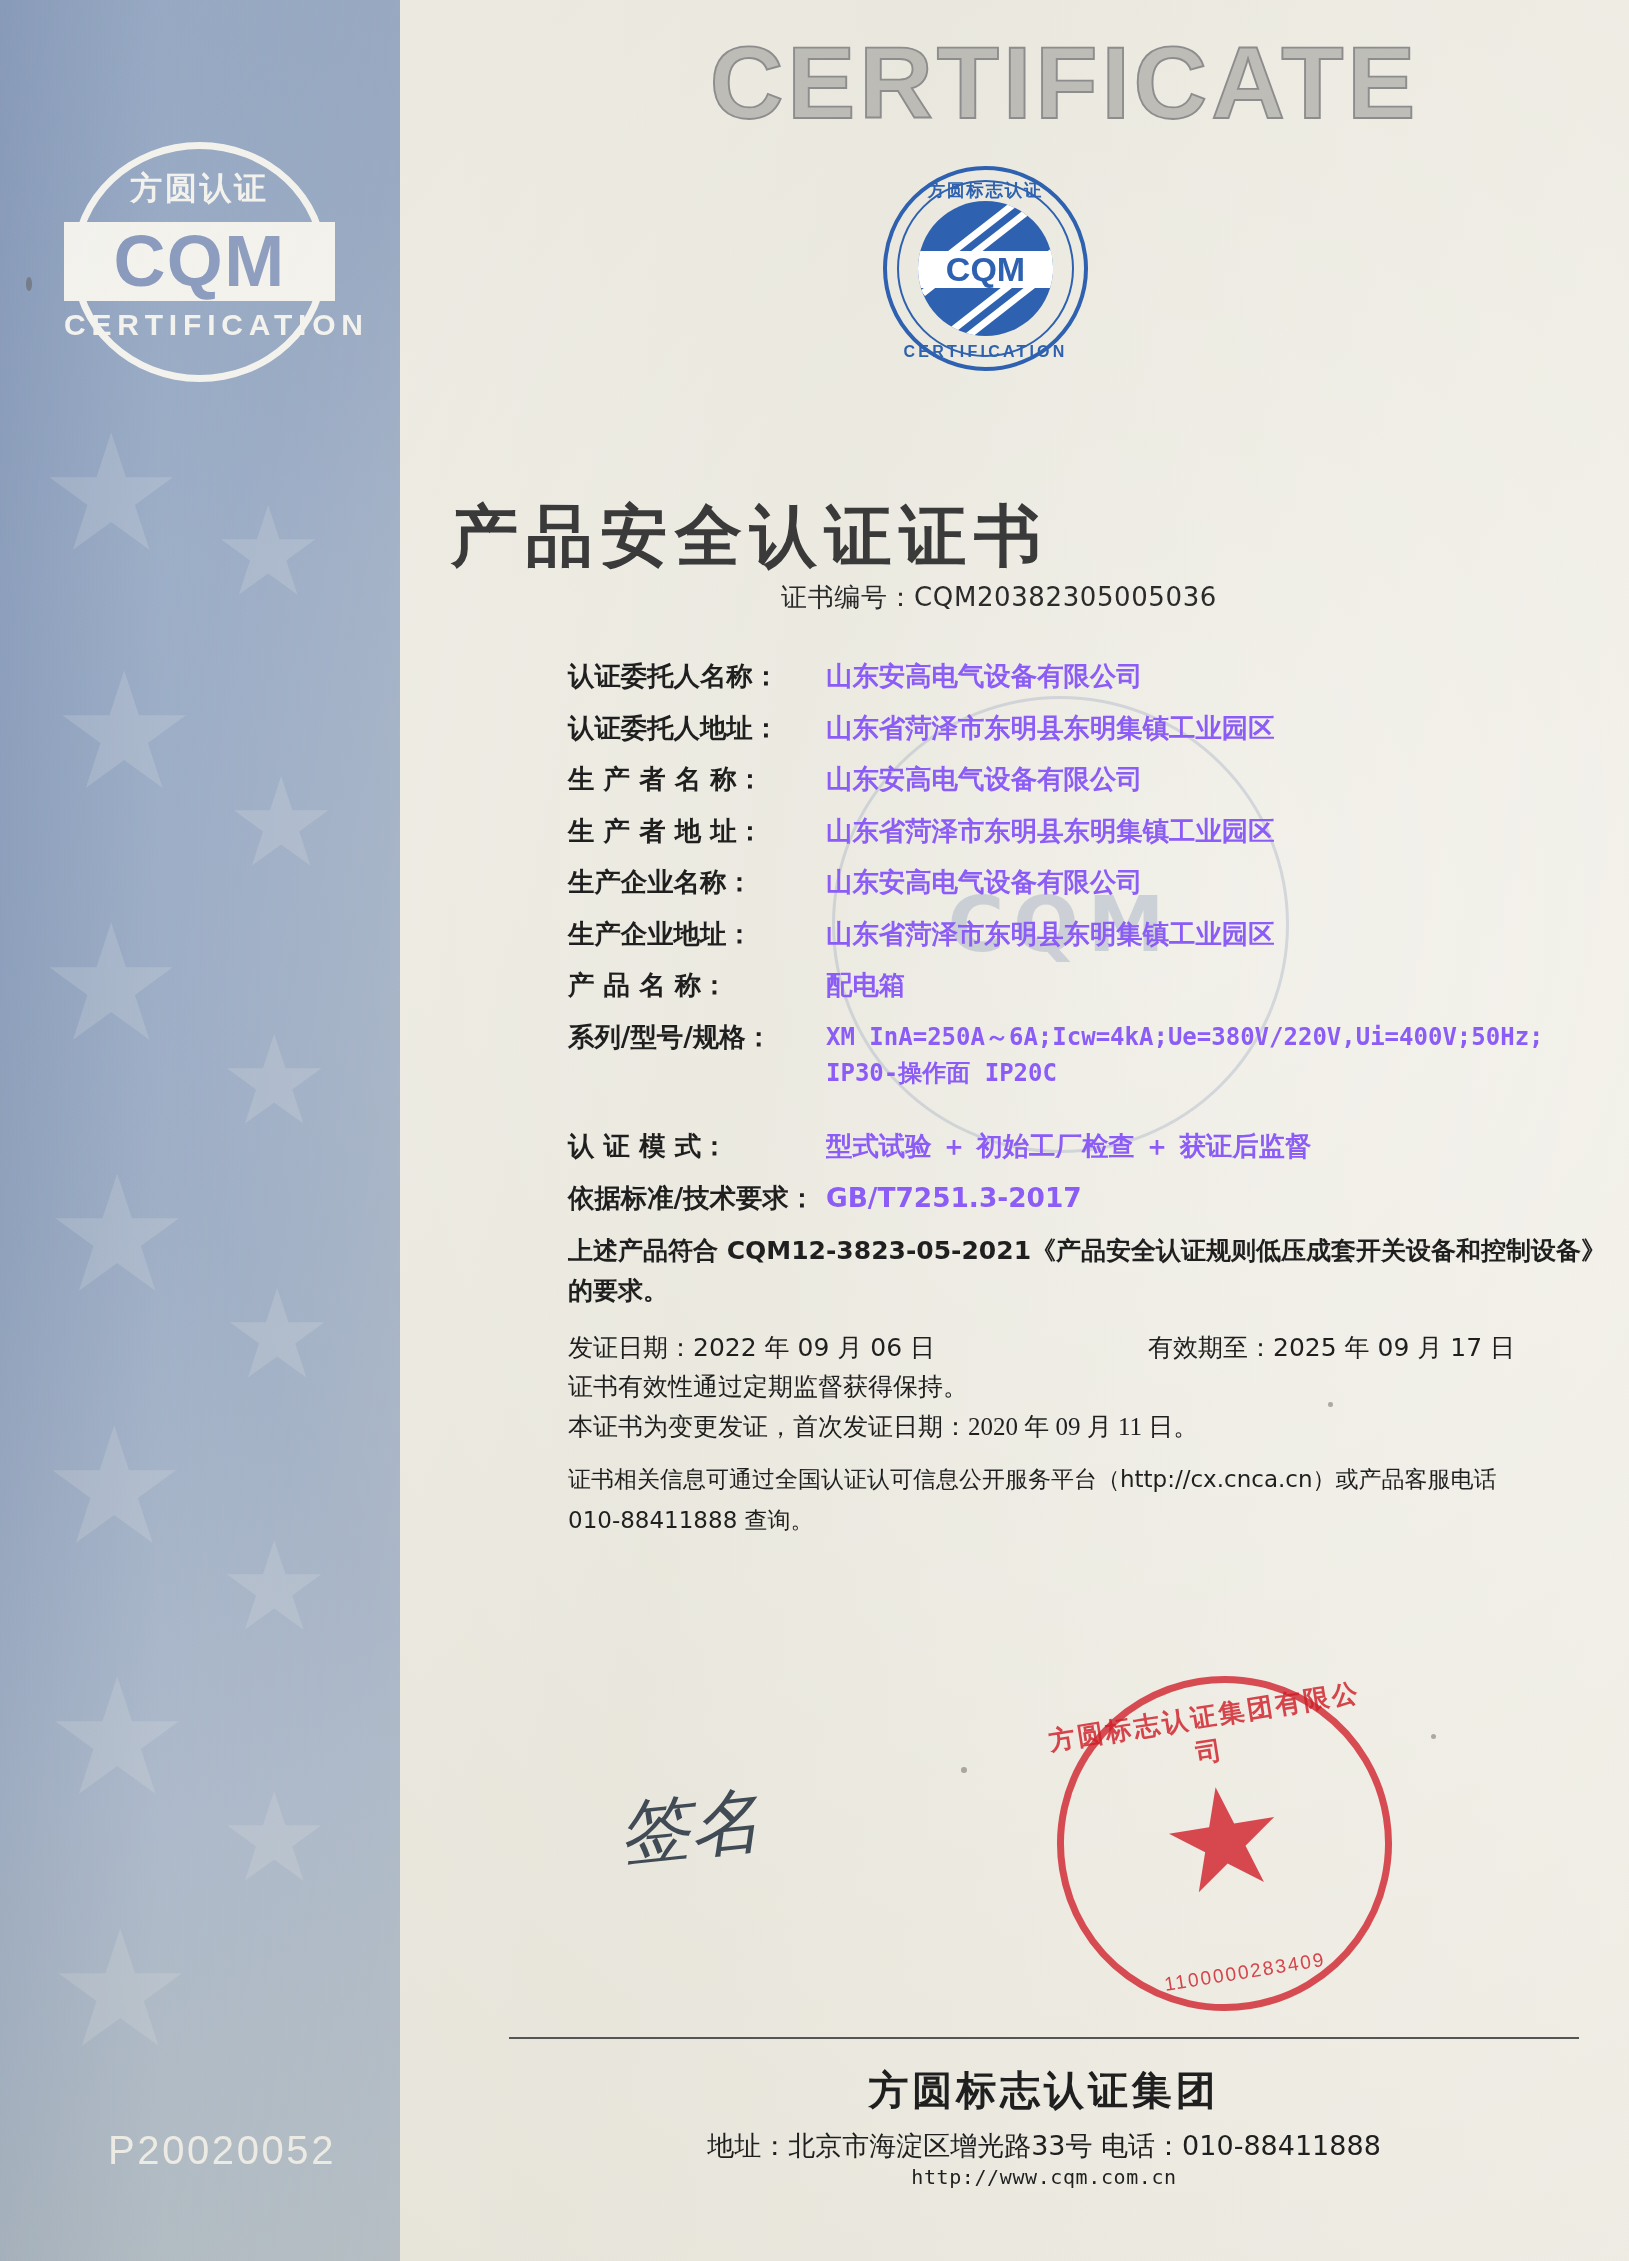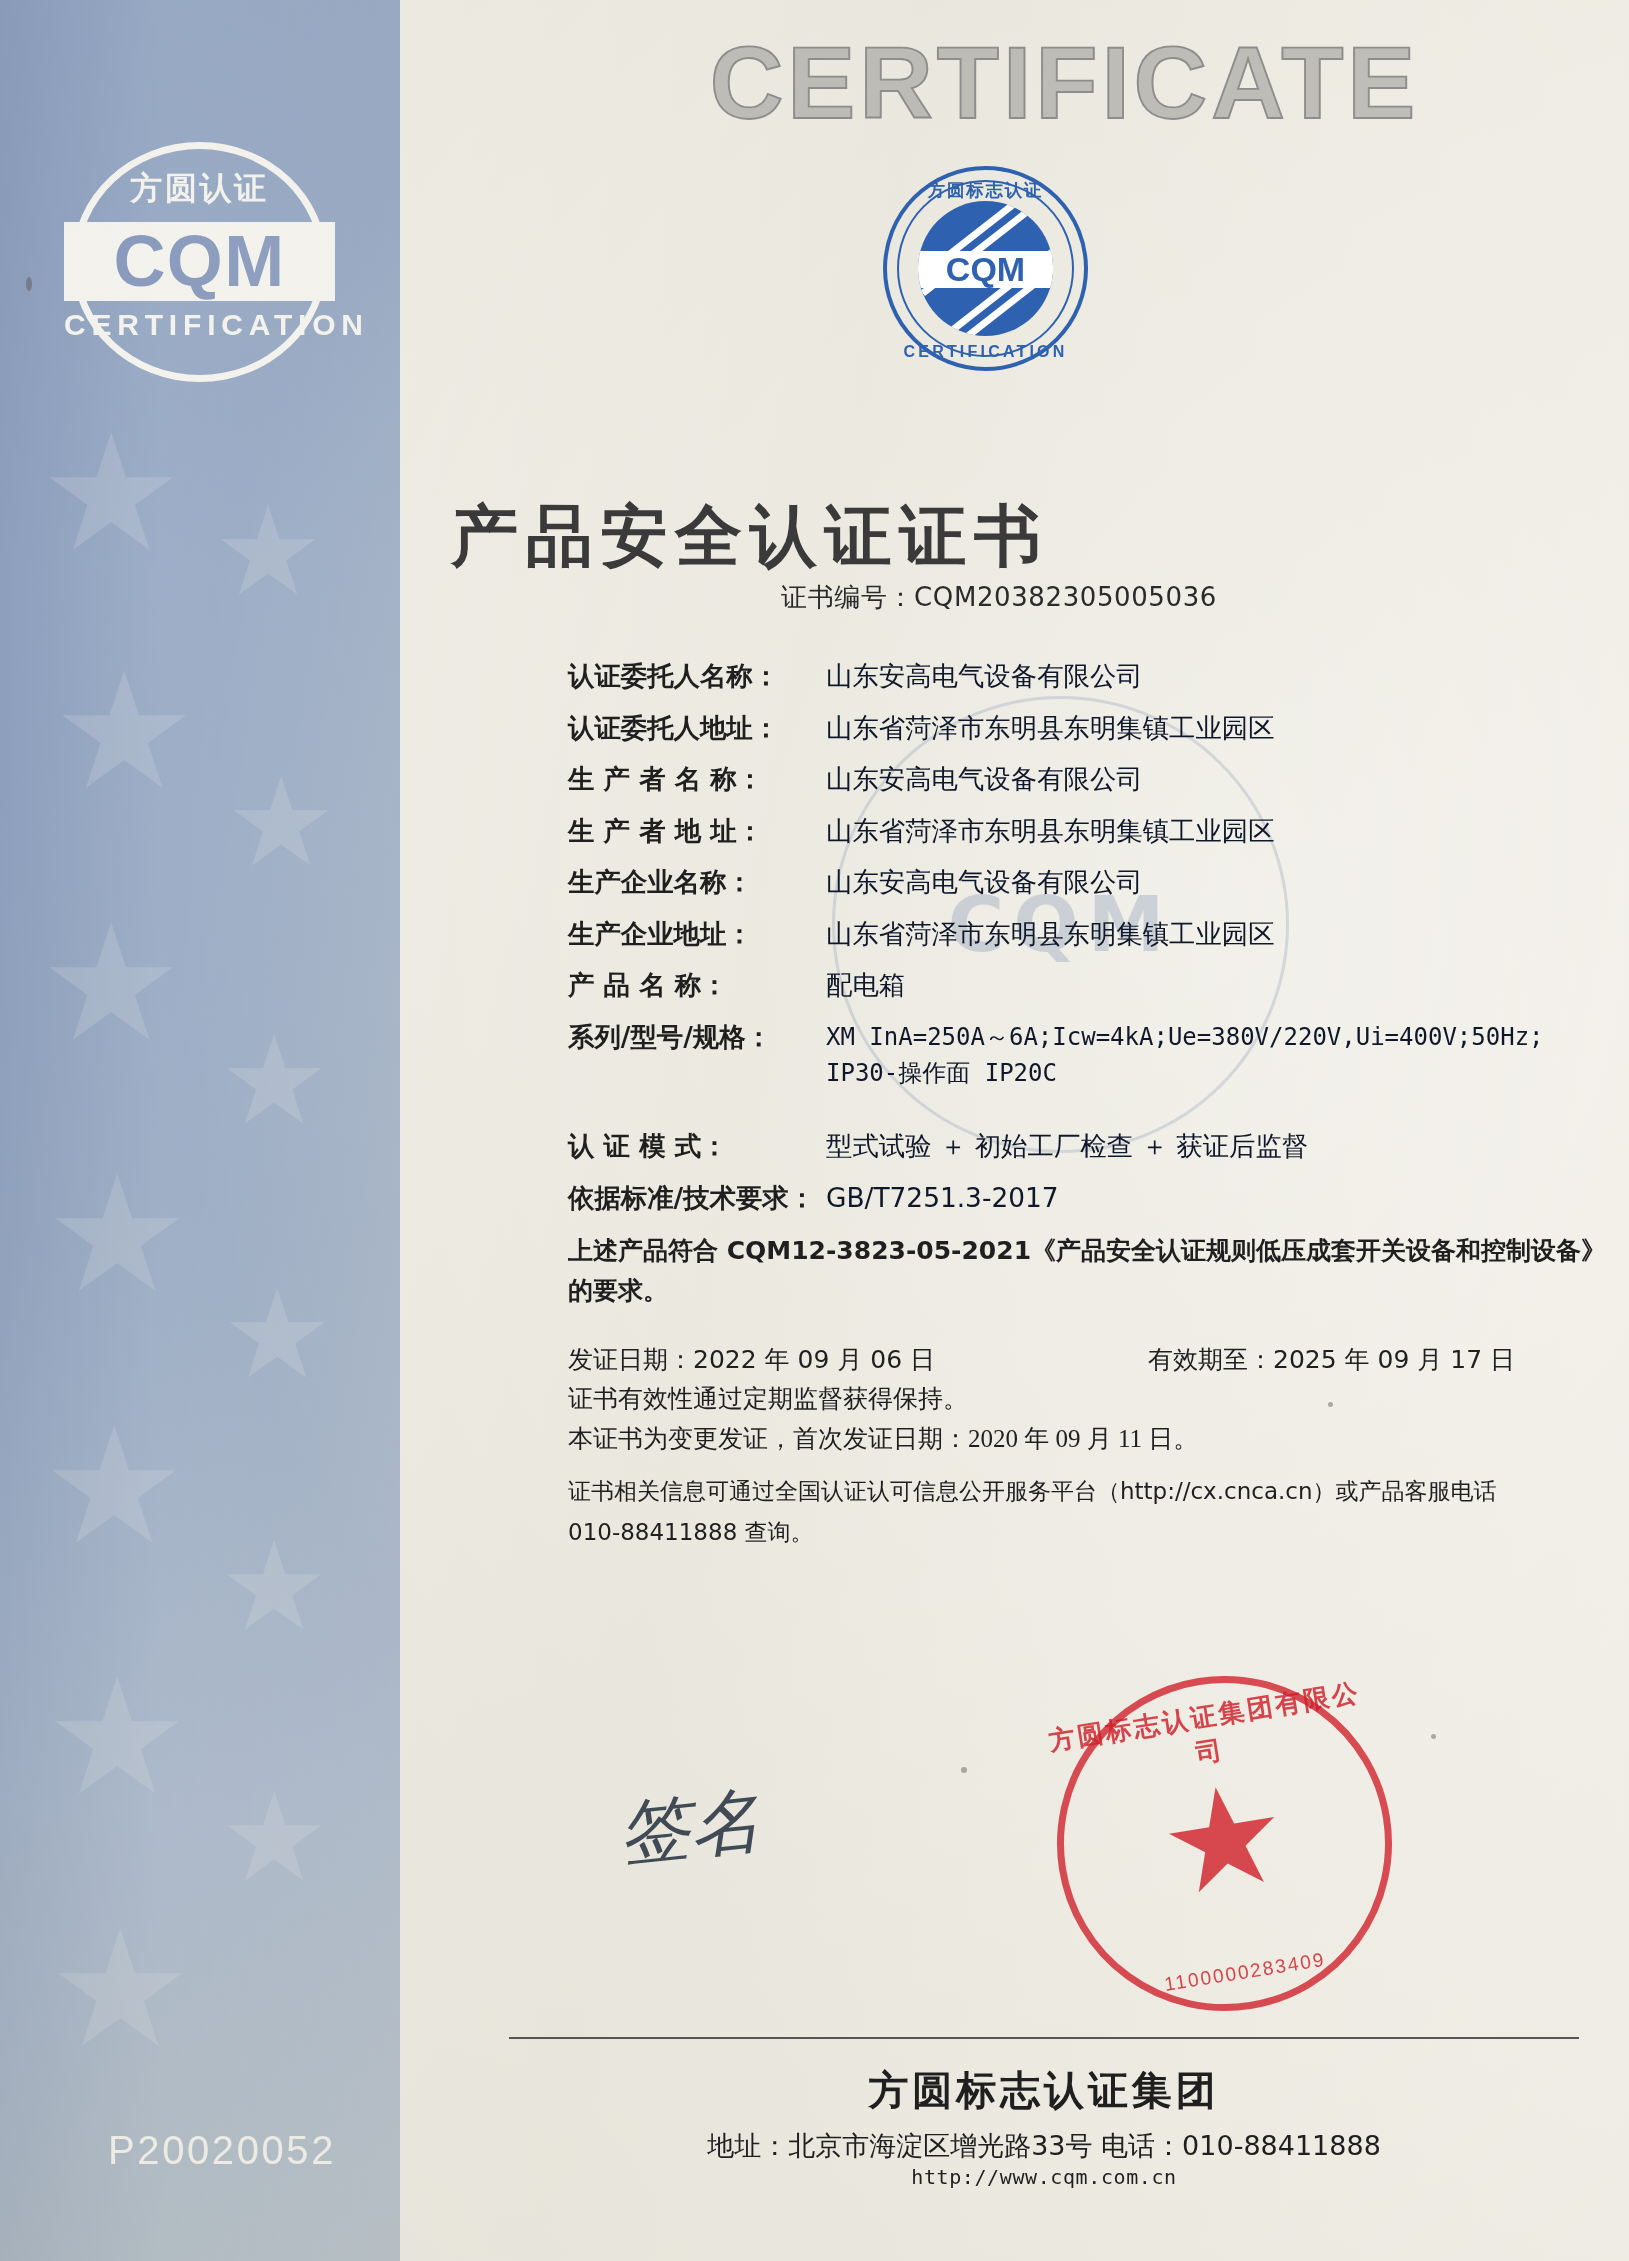--- a/index.html
+++ b/index.html
@@ -241,22 +241,22 @@
   .field-label {
     font-family: "DejaVu Sans", sans-serif;
     font-weight: bold;
     color: #1f1f1f;
     white-space: nowrap;
     width: 258px;
     letter-spacing: 0px;
   }
   .field-value {
     font-family: "DejaVu Sans", sans-serif;
-    color: #0f172a;
-    font-weight: normal;
+    color: #8b5cf6;
+    font-weight: bold;
   }
   .field-value.mono {
     font-family: "DejaVu Sans Mono", monospace;
     font-size: 24px;
     line-height: 36px;
   }
   .gap-block { height: 22px; }
   .para {
     font-family: "DejaVu Sans", sans-serif;
     font-size: 25px;
@@ -264,21 +264,21 @@
     color: #1f1f1f;
     font-weight: bold;
     margin-top: 10.3px;
   }
   .dates-row {
     display: flex;
     font-family: "DejaVu Sans", sans-serif;
     font-size: 25px;
     line-height: 39px;
     color: #1f1f1f;
-    margin-top: 29px;
+    margin-top: 17px;
   }
   .dates-row .issue { width: 580px; }
   .line-note {
     font-family: Liberation Serif, serif;
     font-size: 25px;
     line-height: 40px;
     color: #1f1f1f;
   }
   .small-note {
     font-family: "DejaVu Sans", sans-serif;

